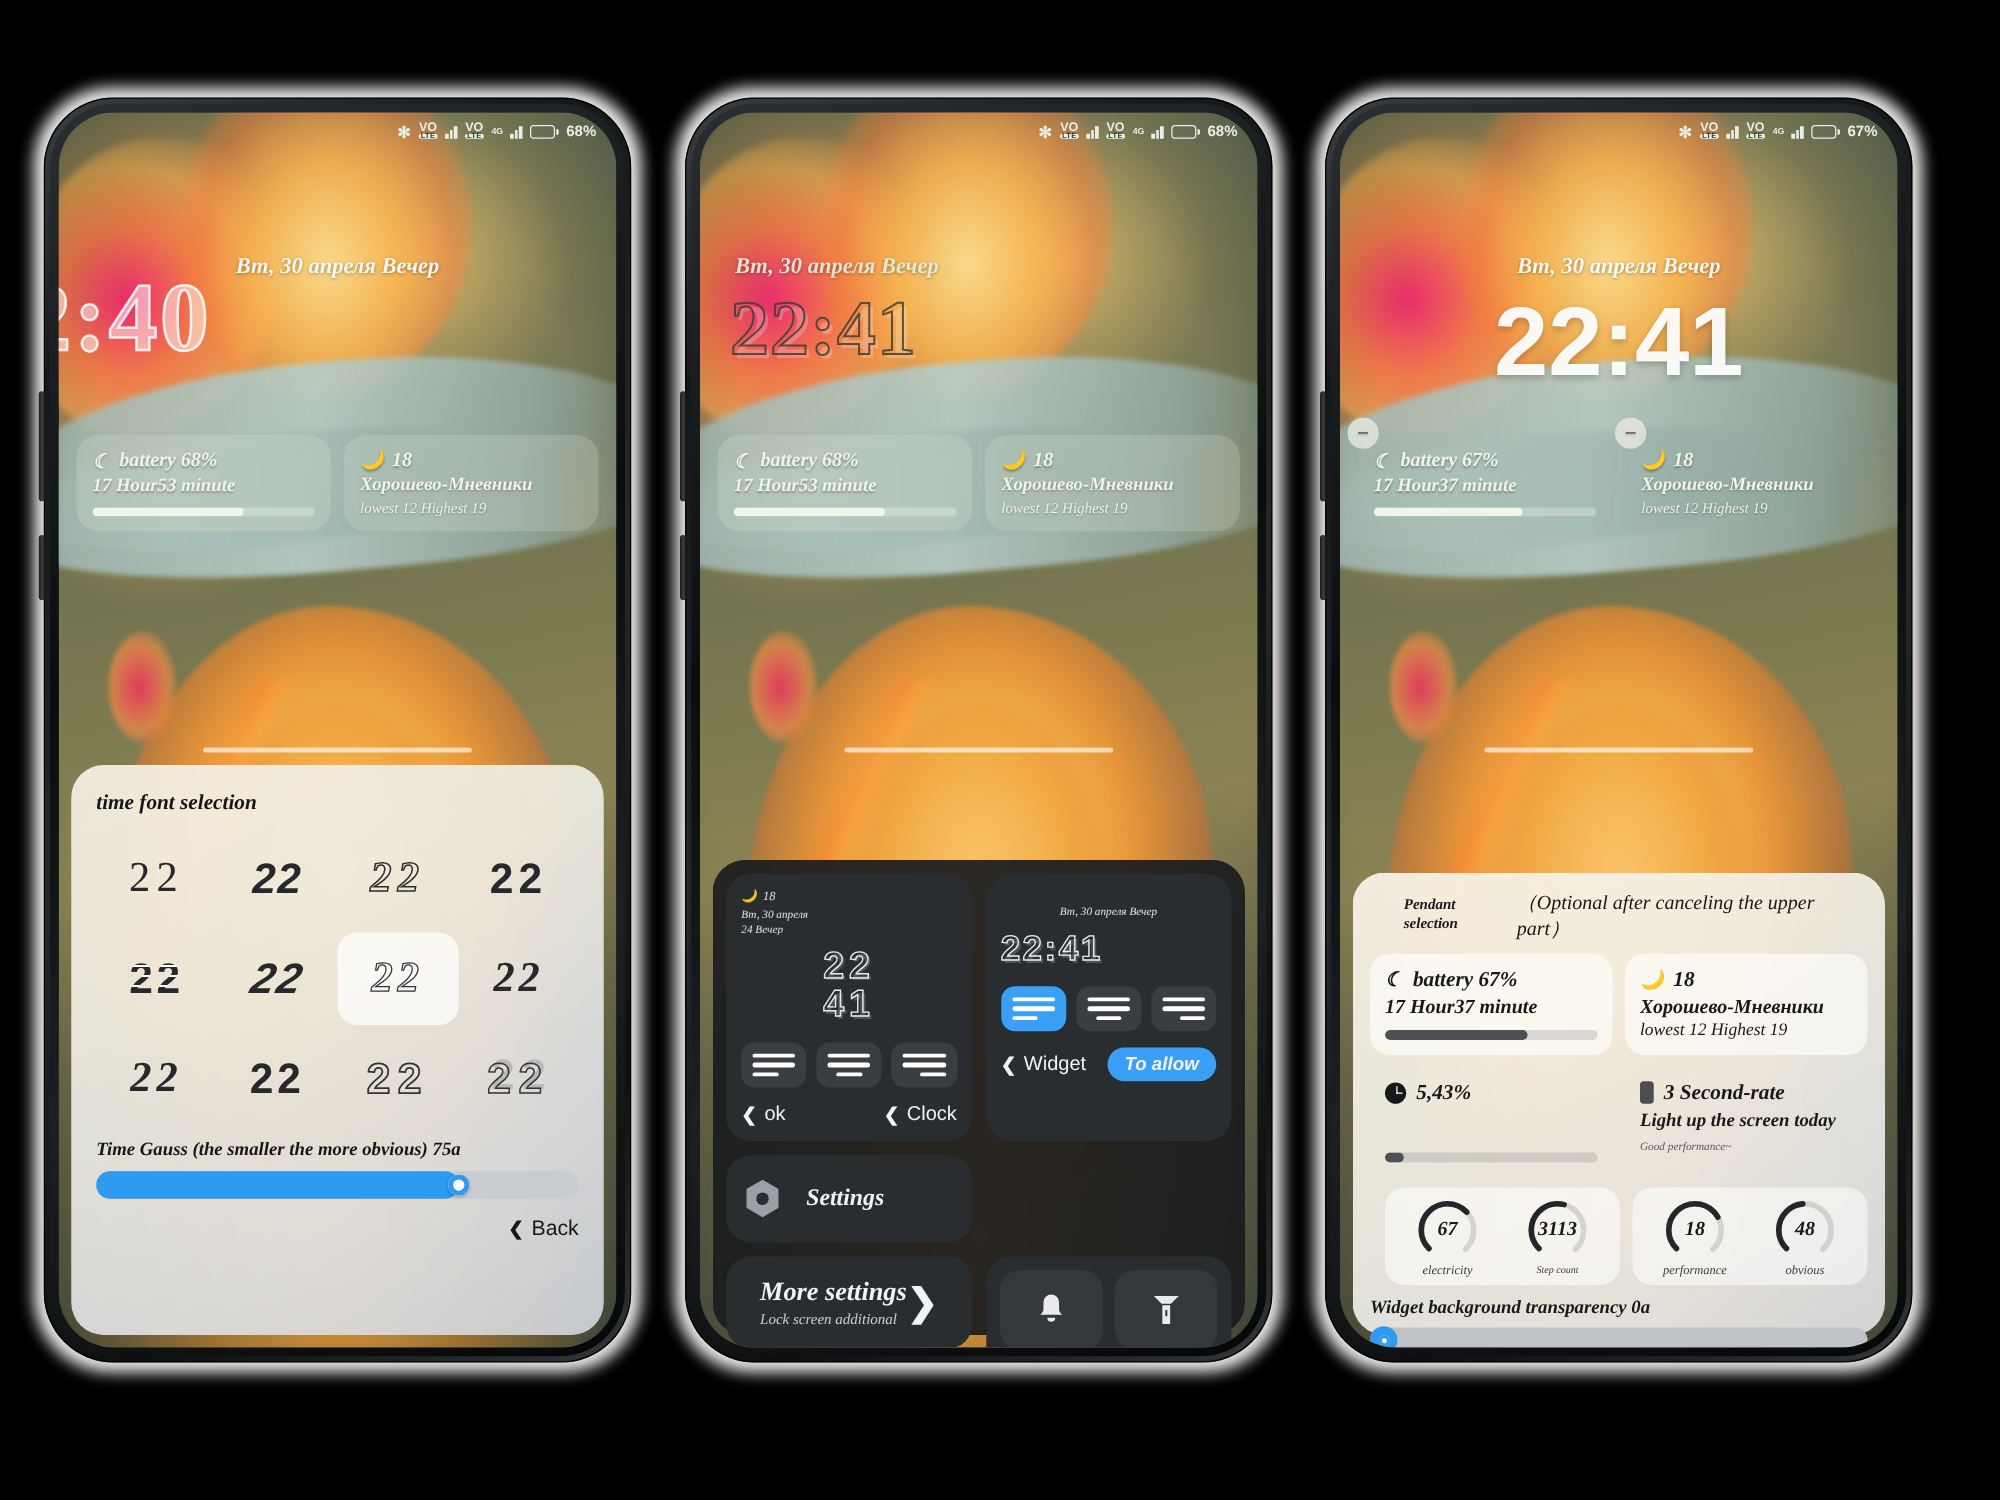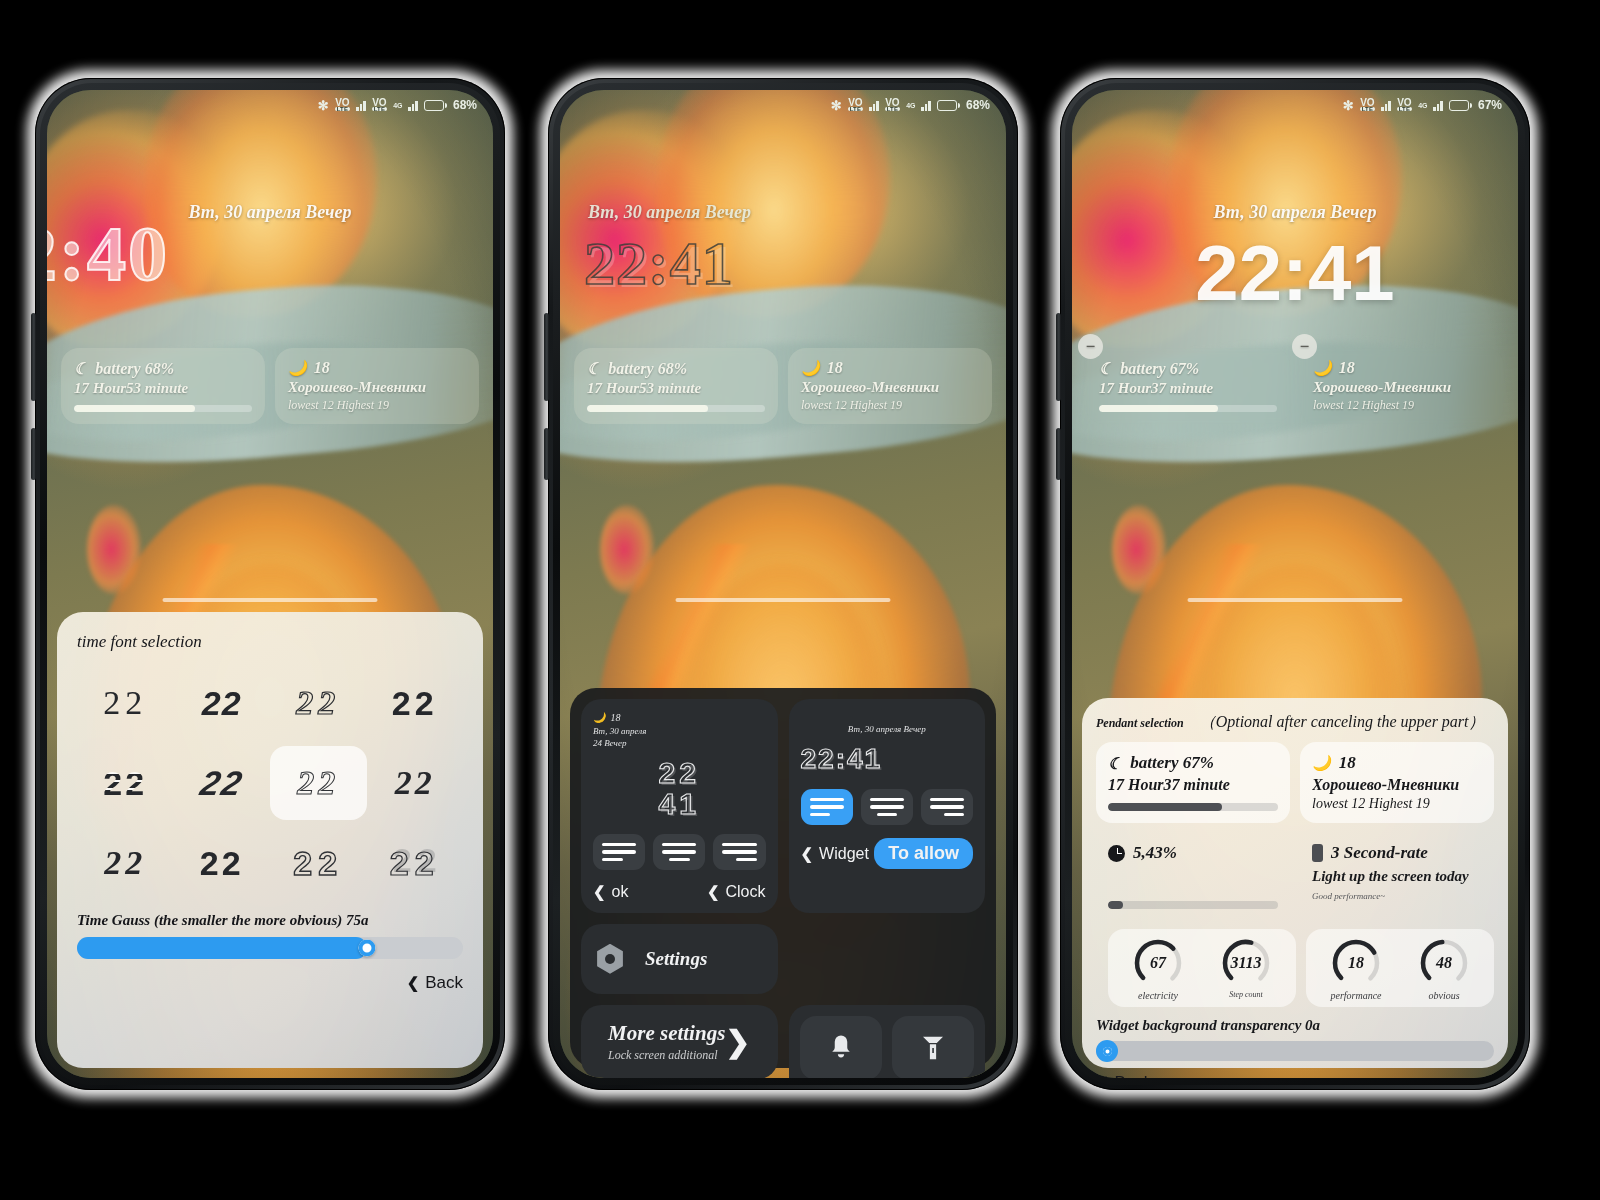--- a/index.html
+++ b/index.html
@@ -125,21 +125,21 @@
            font-size:17px; font-weight:700; line-height:1; }
 
   .swipebar { position:absolute; top:508px; left:50%; transform:translateX(-50%);
               width:215px; height:4px; border-radius:3px; background:rgba(255,255,255,.62); }
 
   
   .panel { position:absolute; left:10px; right:10px; bottom:10px; border-radius:26px; }
   .panel.light { top:522px; padding:20px 20px 12px;
         background:linear-gradient(150deg, rgba(246,241,228,.93) 0%, rgba(238,236,226,.93) 35%, rgba(222,224,226,.93) 72%, rgba(206,210,216,.93) 100%);
         backdrop-filter:blur(14px); color:#15161a; }
-  .p-title { font-size:17px; font-style:italic; font-weight:400; }
+  .p-title { font-size:17px; font-style:italic; font-weight:700; }
   .fontgrid { margin-top:14px; display:grid; grid-template-columns:repeat(4,1fr);
               row-gap:6px; }
   .fcell { height:74px; display:flex; align-items:center; justify-content:center;
            border-radius:16px; font-size:34px; font-weight:700; color:#26282c;
            letter-spacing:3px; }
   .fcell.sel { background:rgba(255,255,255,.72); }
   .f-serif { font-family:"Liberation Serif",serif; font-weight:400; letter-spacing:5px; }
   .f-heavy { font-family:"Liberation Sans",sans-serif; font-weight:700; font-style:italic; letter-spacing:1px; }
   .f-out  { color:transparent; -webkit-text-stroke:1.2px #2a2c30; font-style:italic; letter-spacing:5px; }
   .f-sans { font-family:"Liberation Sans",sans-serif; font-weight:700; letter-spacing:4px; }
@@ -189,43 +189,43 @@
           display:flex; flex-direction:column; justify-content:center; gap:4px;
           padding:0 9px; }
   .abtn.on { background:#39a0f5; }
   .abtn span { display:block; height:3.5px; border-radius:2px; background:#fff; }
   .abtn.l span:nth-child(1){width:100%;} .abtn.l span:nth-child(2){width:100%;} .abtn.l span:nth-child(3){width:60%;}
   .abtn.c span { margin:0 auto; } .abtn.c span:nth-child(1){width:100%;} .abtn.c span:nth-child(2){width:100%;} .abtn.c span:nth-child(3){width:60%;}
   .abtn.r span { margin-left:auto; } .abtn.r span:nth-child(1){width:100%;} .abtn.r span:nth-child(2){width:100%;} .abtn.r span:nth-child(3){width:60%;}
   .prowBtns { display:flex; align-items:center; justify-content:space-between; margin-top:13px; }
   .pbtn { display:flex; align-items:center; gap:6px; font-size:16px;
           font-family:"Liberation Sans",sans-serif; }
-  .pbtn.pill { background:#39a0f5; border-radius:14px; padding:5px 14px; font-size:18px;
-               font-weight:700; }
+  .pbtn.pill { background:#39a0f5; border-radius:14px; padding:5px 14px; font-size:15px;
+               font-style:italic; font-weight:700; }
   .settingsTile { display:flex; align-items:center; gap:20px; padding:20px 14px; }
   .nut { width:30px; height:30px; background:#9aa0a5;
          clip-path:polygon(50% 0,93% 25%,93% 75%,50% 100%,7% 75%,7% 25%);
          display:flex; align-items:center; justify-content:center; }
   .nut::after { content:""; width:10px; height:10px; border-radius:50%; background:#2a2d30; }
   .settingsTile .lbl { font-size:19px; font-style:italic; font-weight:700; }
   .moreTile { display:flex; align-items:center; justify-content:center; padding:16px 14px; }
   .moreTile .t1 { font-size:21px; font-style:italic; font-weight:700; }
   .moreTile .t2 { font-size:12px; font-style:italic; opacity:.8; margin-top:2px; }
   .moreTile .arr { font-size:30px; font-weight:700; font-family:"Liberation Sans",sans-serif; }
   .quad { display:grid; grid-template-columns:1fr 1fr; grid-template-rows:1fr 1fr;
           gap:10px; padding:11px; }
   .qb { background:#34383c; border-radius:16px; display:flex; align-items:center;
         justify-content:center; height:64px; }
   .ic { width:30px; height:30px; }
 
   
   .panel.light3 { top:608px; padding:14px 14px 10px;
         background:linear-gradient(150deg, rgba(248,243,231,.94) 0%, rgba(241,238,228,.94) 40%, rgba(230,230,228,.94) 75%, rgba(219,220,222,.94) 100%);
         backdrop-filter:blur(14px); color:#17181b; }
-  .p3title { display:flex; align-items:baseline; gap:16px; font-style:italic; }
+  .p3title { display:flex; align-items:baseline; gap:4px; font-style:italic;margin-left:27px; }
   .p3title .a { font-size:12px; font-weight:700; }
   .p3title .b { font-size:16px; }
   .p3row { display:flex; gap:10px; margin-top:9px; }
   .card { flex:1; border-radius:16px; padding:11px 12px; }
   .card.w { background:rgba(255,255,255,.62); }
   .card.t { background:transparent; }
   .card .c1 { font-size:17px; font-style:italic; font-weight:700; display:flex; align-items:center; gap:8px; }
   .card .c2 { font-size:16px; font-style:italic; font-weight:700; margin-top:3px; white-space:nowrap; overflow:hidden; }
   .card .c3 { font-size:14px; font-style:italic; margin-top:2px; }
   .card .c4 { font-size:9px; font-style:italic; margin-top:6px; color:#55565a; }

